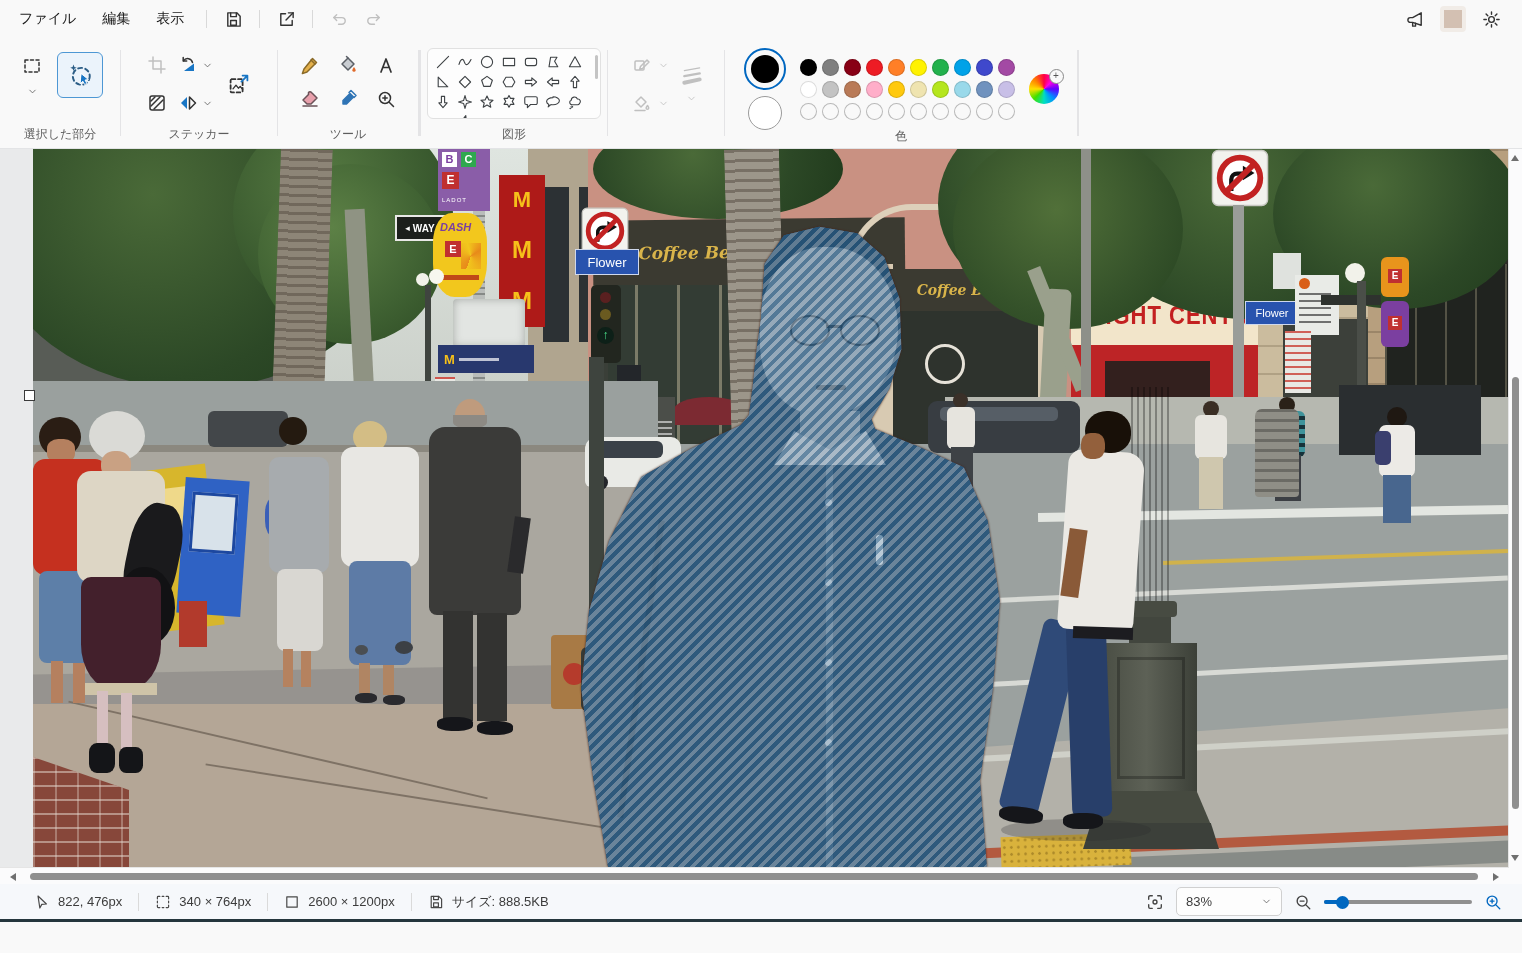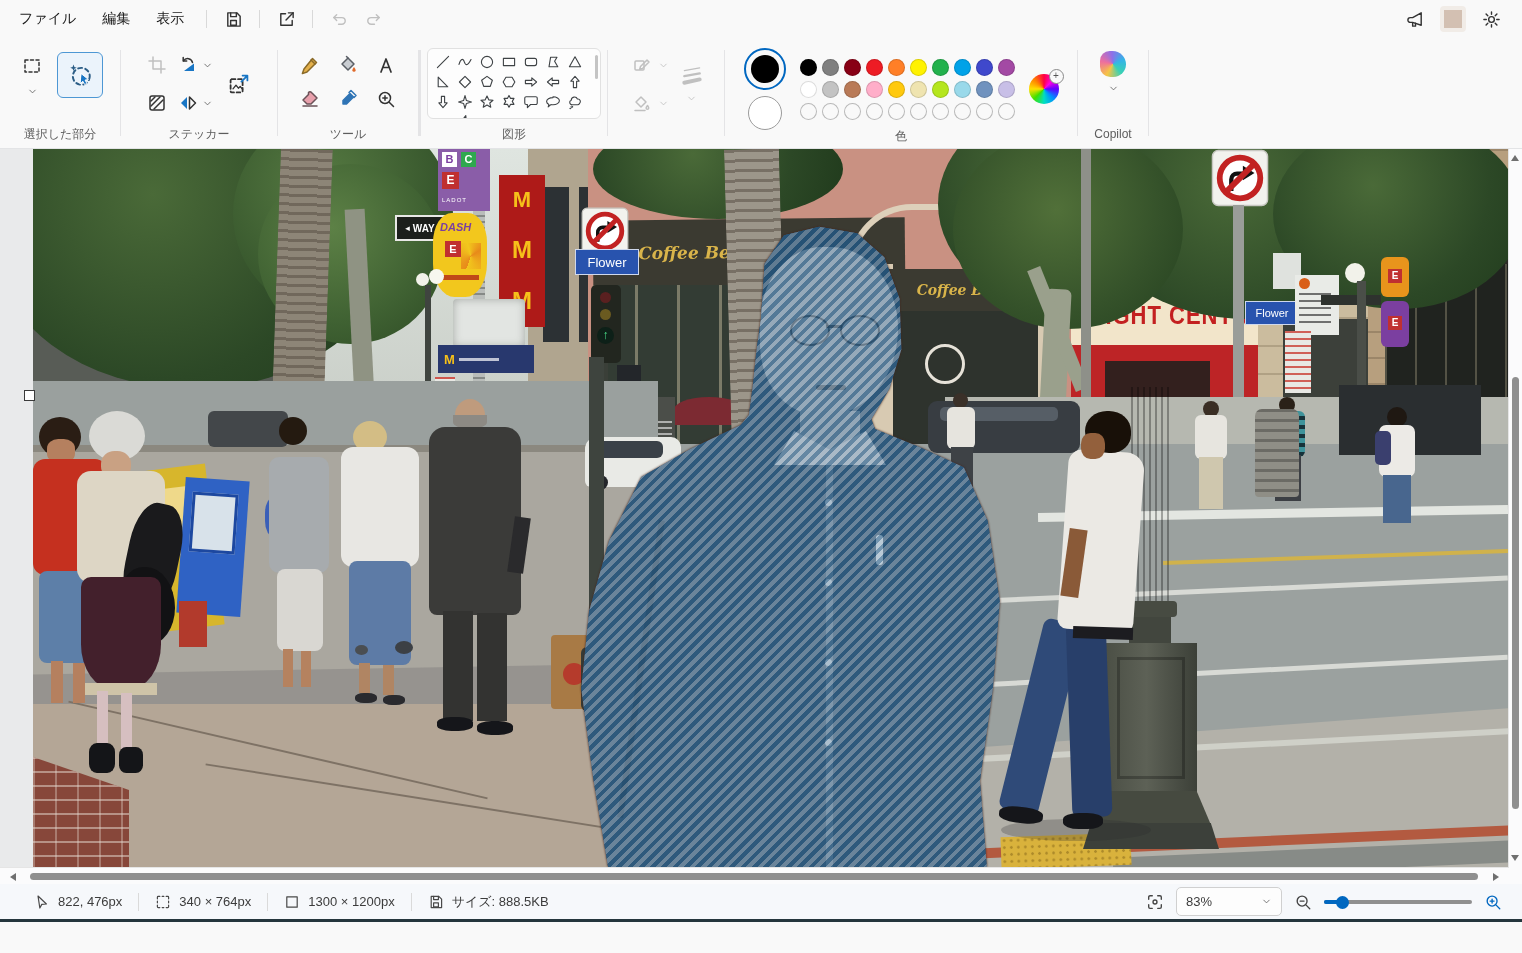--- a/index.html
+++ b/index.html
@@ -532,31 +532,20 @@
             <div class="swatch empty"></div>
           </div>
         <div class="wheel">
             <div class="plus">+</div>
           </div>
       </div>
       <span class="sec-label">色</span>
     </div>
     <div class="vdiv"></div>
 
-    <div class="sec" style="width:62px">
-      <div style="display:flex;flex-direction:column;align-items:center;gap:6px;margin-top:3px">
-        <div class="copilot-logo"></div>
-        <span class="chev">
-            <svg viewBox="0 0 20 20" width="100%" height="100%" fill="none" stroke="currentColor" stroke-width="1.5" stroke-linecap="round" stroke-linejoin="round">
-              <path d="M5 7.5l5 5 5-5"></path>
-            </svg>
-          </span>
-      </div>
-      <span class="sec-label">Copilot</span>
-    </div>
     <div class="vdiv"></div>
 
   </div>
 
   <div class="canvas-area">
     <div id="photo">
 
       <div class="p" style="left:0;top:0;width:1475px;height:310px;background:linear-gradient(180deg,#dfe5e0,#c6cbc4)"></div>
       <div class="p" style="left:0;top:0;width:145px;height:110px;background:#edf1ec"></div>
       <div class="p" style="left:55px;top:0;width:190px;height:305px;background:#b3ac9c;background-image:repeating-linear-gradient(180deg,rgba(50,56,64,.45) 0 11px,transparent 11px 30px),repeating-linear-gradient(90deg,rgba(50,56,64,.22) 0 6px,transparent 6px 23px)"></div>
@@ -890,21 +879,21 @@
         </span>
       <span>340 × 764px</span>
     </div>
     <div class="ssep"></div>
     <div class="sitem">
       <span class="ic">
           <svg viewBox="0 0 20 20" width="100%" height="100%" fill="none" stroke="currentColor" stroke-width="1.5" stroke-linecap="round" stroke-linejoin="round">
             <rect x="3.5" y="3.5" width="13" height="13"></rect>
           </svg>
         </span>
-      <span>1300 × 1200px</span>
+      <span>2600 × 1200px</span>
     </div>
     <div class="ssep"></div>
     <div class="sitem">
       <span class="ic">
           <svg viewBox="0 0 20 20" width="100%" height="100%" fill="none" stroke="currentColor" stroke-width="1.5" stroke-linecap="round" stroke-linejoin="round">
             <path d="M4 3h9.5L17 6.5V17H4z"></path>
             <path d="M7 3v4h6V3"></path>
             <rect x="7" y="11" width="6" height="5"></rect>
           </svg>
         </span>

